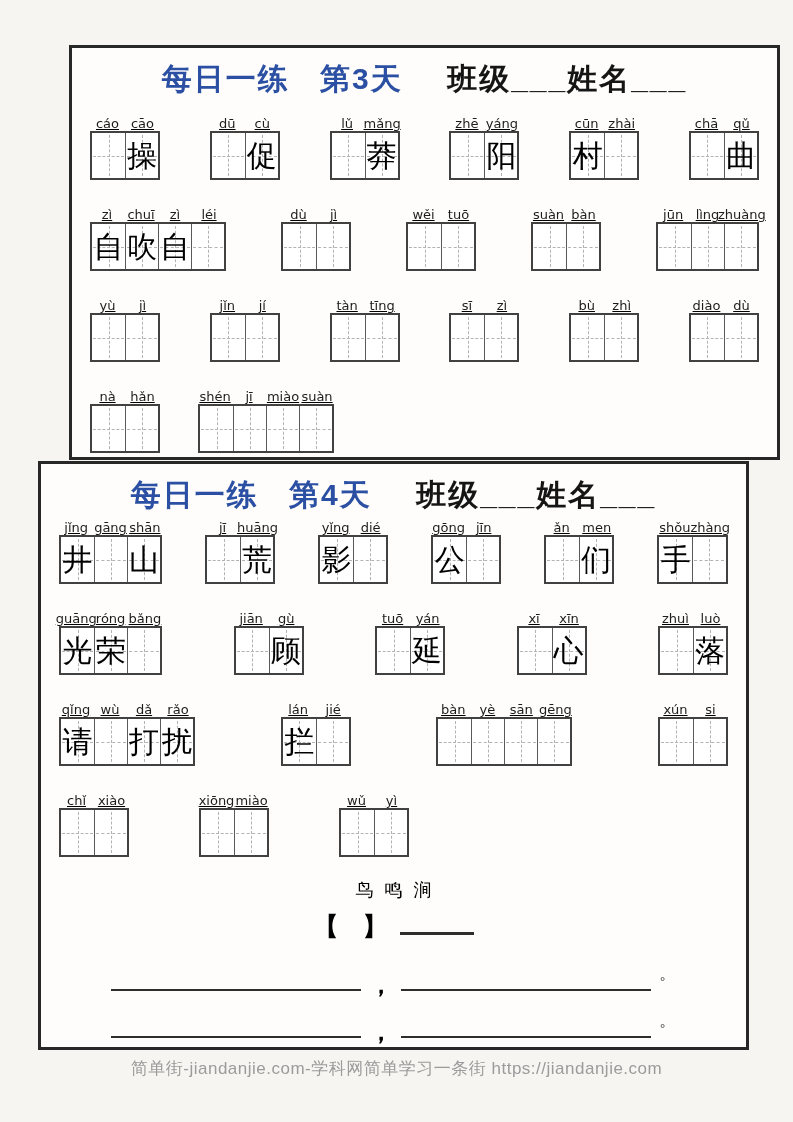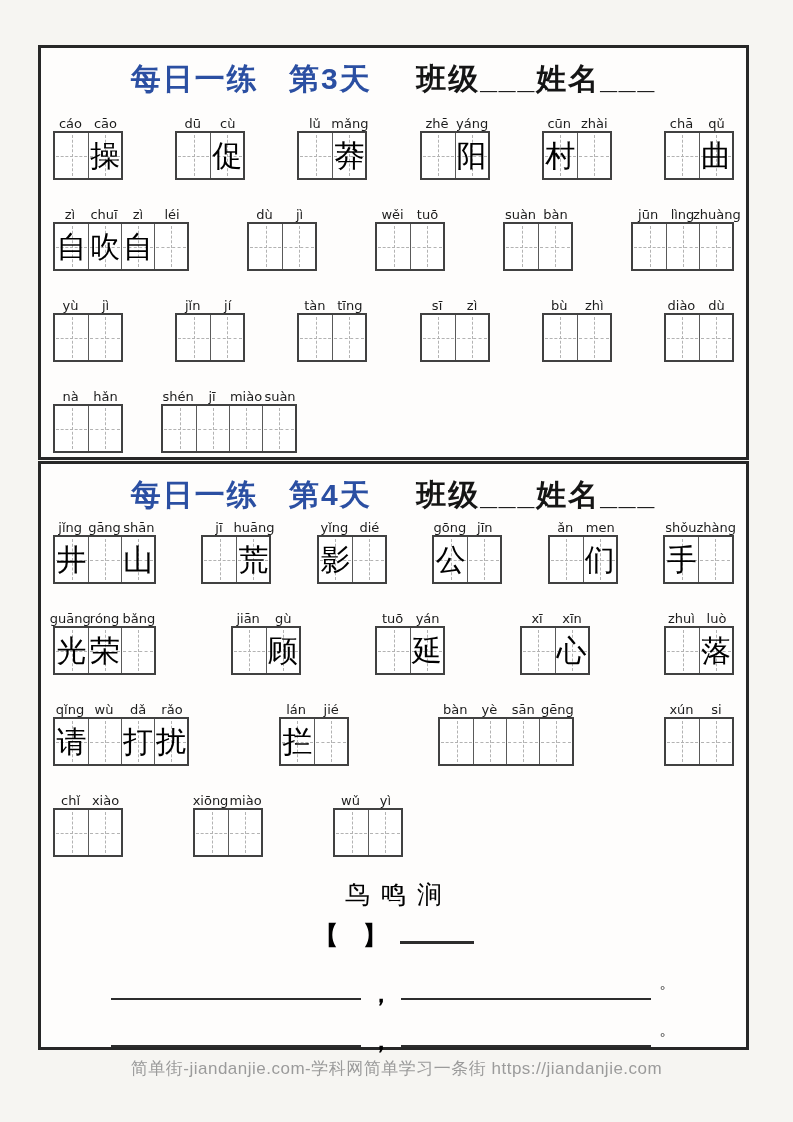--- a/index.html
+++ b/index.html
@@ -1,46 +1,46 @@
 <!DOCTYPE html>
 <html><head>
 <meta charset="utf-8">
 <style>
   html,body{margin:0;padding:0;background:#f6f5f2;}
   .page{position:relative;width:793px;height:1122px;background:#f6f5f2;overflow:hidden;
         font-family:"Liberation Sans",sans-serif;}
   .panel{position:absolute;left:38px;width:711px;background:#fefdfc;
          border:3px solid #272727;box-sizing:border-box;}
-  #panel-day3{top:45px;height:415px;}
+  #panel-day3{top:45px;height:415px;margin-left:31px;}
   #panel-day4{top:461px;height:589px;}
 
   .title{text-align:center;margin-top:12px;height:38px;line-height:38px;
          font-size:30px;font-weight:bold;color:#151515;white-space:nowrap;letter-spacing:2px;}
   .title .blue{color:#2b4fa2;}
   .title .t-day{margin:0 34px 0 20px;}
 
-  .rows{padding:0 12px;margin-top:12px;}
+  .rows{padding:0 18px;margin-top:12px;text-decoration:underline;}
   #day4-rows{margin-top:0;}
   .word-row{display:flex;justify-content:space-between;align-items:flex-end;margin-bottom:21px;}
   .word-row.left{justify-content:flex-start;}
 
   .pinyin-row{display:flex;height:21px;}
   .pinyin-row span{flex:1 1 0;min-width:0;display:flex;justify-content:center;align-items:flex-end;
         font-size:13px;color:#1c1c1c;white-space:nowrap;
         font-family:"DejaVu Sans","Liberation Sans",sans-serif;}
   .cells{display:flex;border:2px solid #414141;background:#fff;}
   .cell{width:33px;height:45px;position:relative;border-left:1px solid #5a5a5a;box-sizing:border-box;}
   .cell:first-child{border-left:none;}
   .cell::before{content:"";position:absolute;left:50%;top:2px;bottom:2px;border-left:1px dashed #b3b3b3;}
   .cell::after{content:"";position:absolute;top:50%;left:1px;right:1px;border-top:1px dashed #b3b3b3;}
   .hanzi{position:absolute;inset:0;z-index:2;display:flex;align-items:center;justify-content:center;
         font-size:30px;line-height:1;color:#000;font-family:"Liberation Serif","DejaVu Serif",serif;}
 
   .poem{text-align:center;margin-top:8px;color:#000;}
-  .poem-title{font-size:25px;letter-spacing:11px;margin-left:11px;
+  .poem-title{font-size:18px;letter-spacing:11px;margin-left:11px;
         font-family:"Liberation Serif","DejaVu Serif",serif;}
   .poem-author{margin-top:9px;font-size:25px;font-weight:bold;height:30px;line-height:30px;}
   .b-gap{display:inline-block;width:24px;}
   .author-uline{display:inline-block;width:74px;height:16px;margin-left:12px;
         border-bottom:3px solid #2d2d2d;}
   .poem-line{margin-top:21px;height:26px;white-space:nowrap;}
   .uline{display:inline-block;width:250px;height:18px;border-bottom:2px solid #2d2d2d;}
   .punct-comma{font-size:24px;font-weight:bold;margin:0 8px;vertical-align:-2px;
         font-family:"Liberation Serif","DejaVu Serif",serif;}
   .punct-period{font-size:17px;margin-left:8px;vertical-align:12px;

